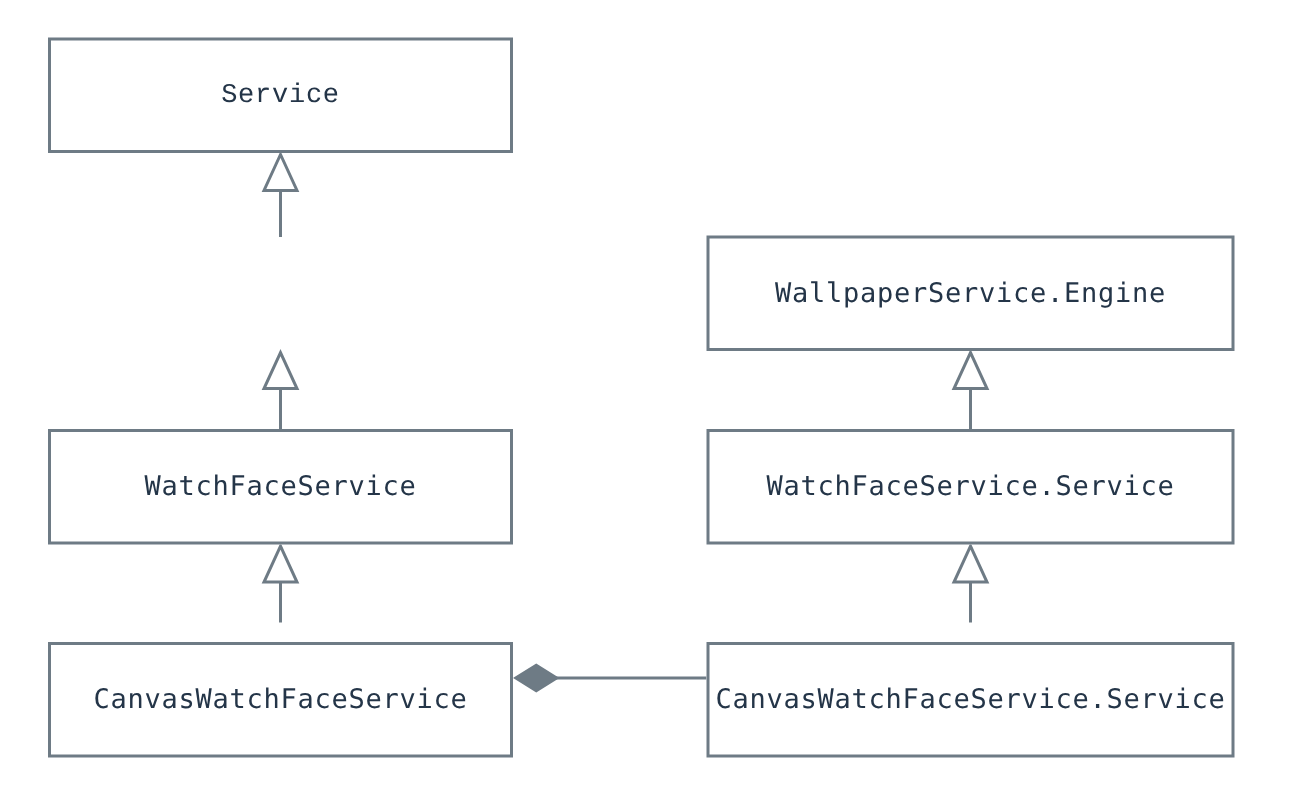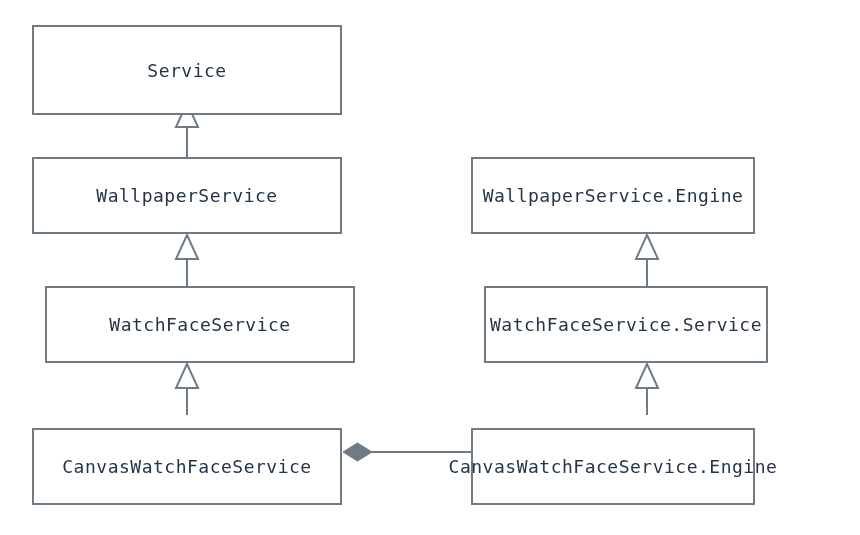--- a/index.html
+++ b/index.html
@@ -30,24 +30,24 @@
     display: flex;
     align-items: center;
     justify-content: center;
     color: #243548;
     font-size: 18px;
     letter-spacing: 0.5px;
     white-space: nowrap;
   }
   
   .col-left  { left: 32px;  width: 310px; }
-  .col-right { left: 471px; width: 284px; }
-  .row-0 { top: 25px;  height: 90px; }
+  .col-right { left: 471px; width: 352px; }
+  .row-0 { top: 25px;  height: 77px; font-family: Liberation Mono, monospace; }
   .row-1 { top: 157px; height: 77px; }
-  .row-2 { top: 286px; height: 77px; margin-left: 13px; }
+  .row-2 { top: 286px; height: 77px; }
   .row-3 { top: 428px; height: 77px; }
 </style>
 </head>
 <body>
 
 <div class="canvas">
 
   <svg class="connectors" viewBox="0 0 860 535">
 
     <g stroke="#6e7b85" stroke-width="2">
@@ -76,25 +76,24 @@
     </g>
 
     <g>
       <line x1="370" y1="452" x2="471" y2="452" stroke="#6e7b85" stroke-width="2"></line>
       <polygon points="343,452 357.5,443 372,452 357.5,461" fill="#6e7b85" stroke="#6e7b85"></polygon>
     </g>
   </svg>
 
   <div class="node col-left row-0">Service</div>
 
-  <div class="node col-left row-1">WallpaperService</div>
 
   <div class="node col-left row-2">WatchFaceService</div>
 
   <div class="node col-left row-3">CanvasWatchFaceService</div>
 
   <div class="node col-right row-1">WallpaperService.Engine</div>
 
   <div class="node col-right row-2">WatchFaceService.Service</div>
 
-  <div class="node col-right row-3">CanvasWatchFaceService.Engine</div>
+  <div class="node col-right row-3">CanvasWatchFaceService.Service</div>
 
 </div>
 
 </body></html>

